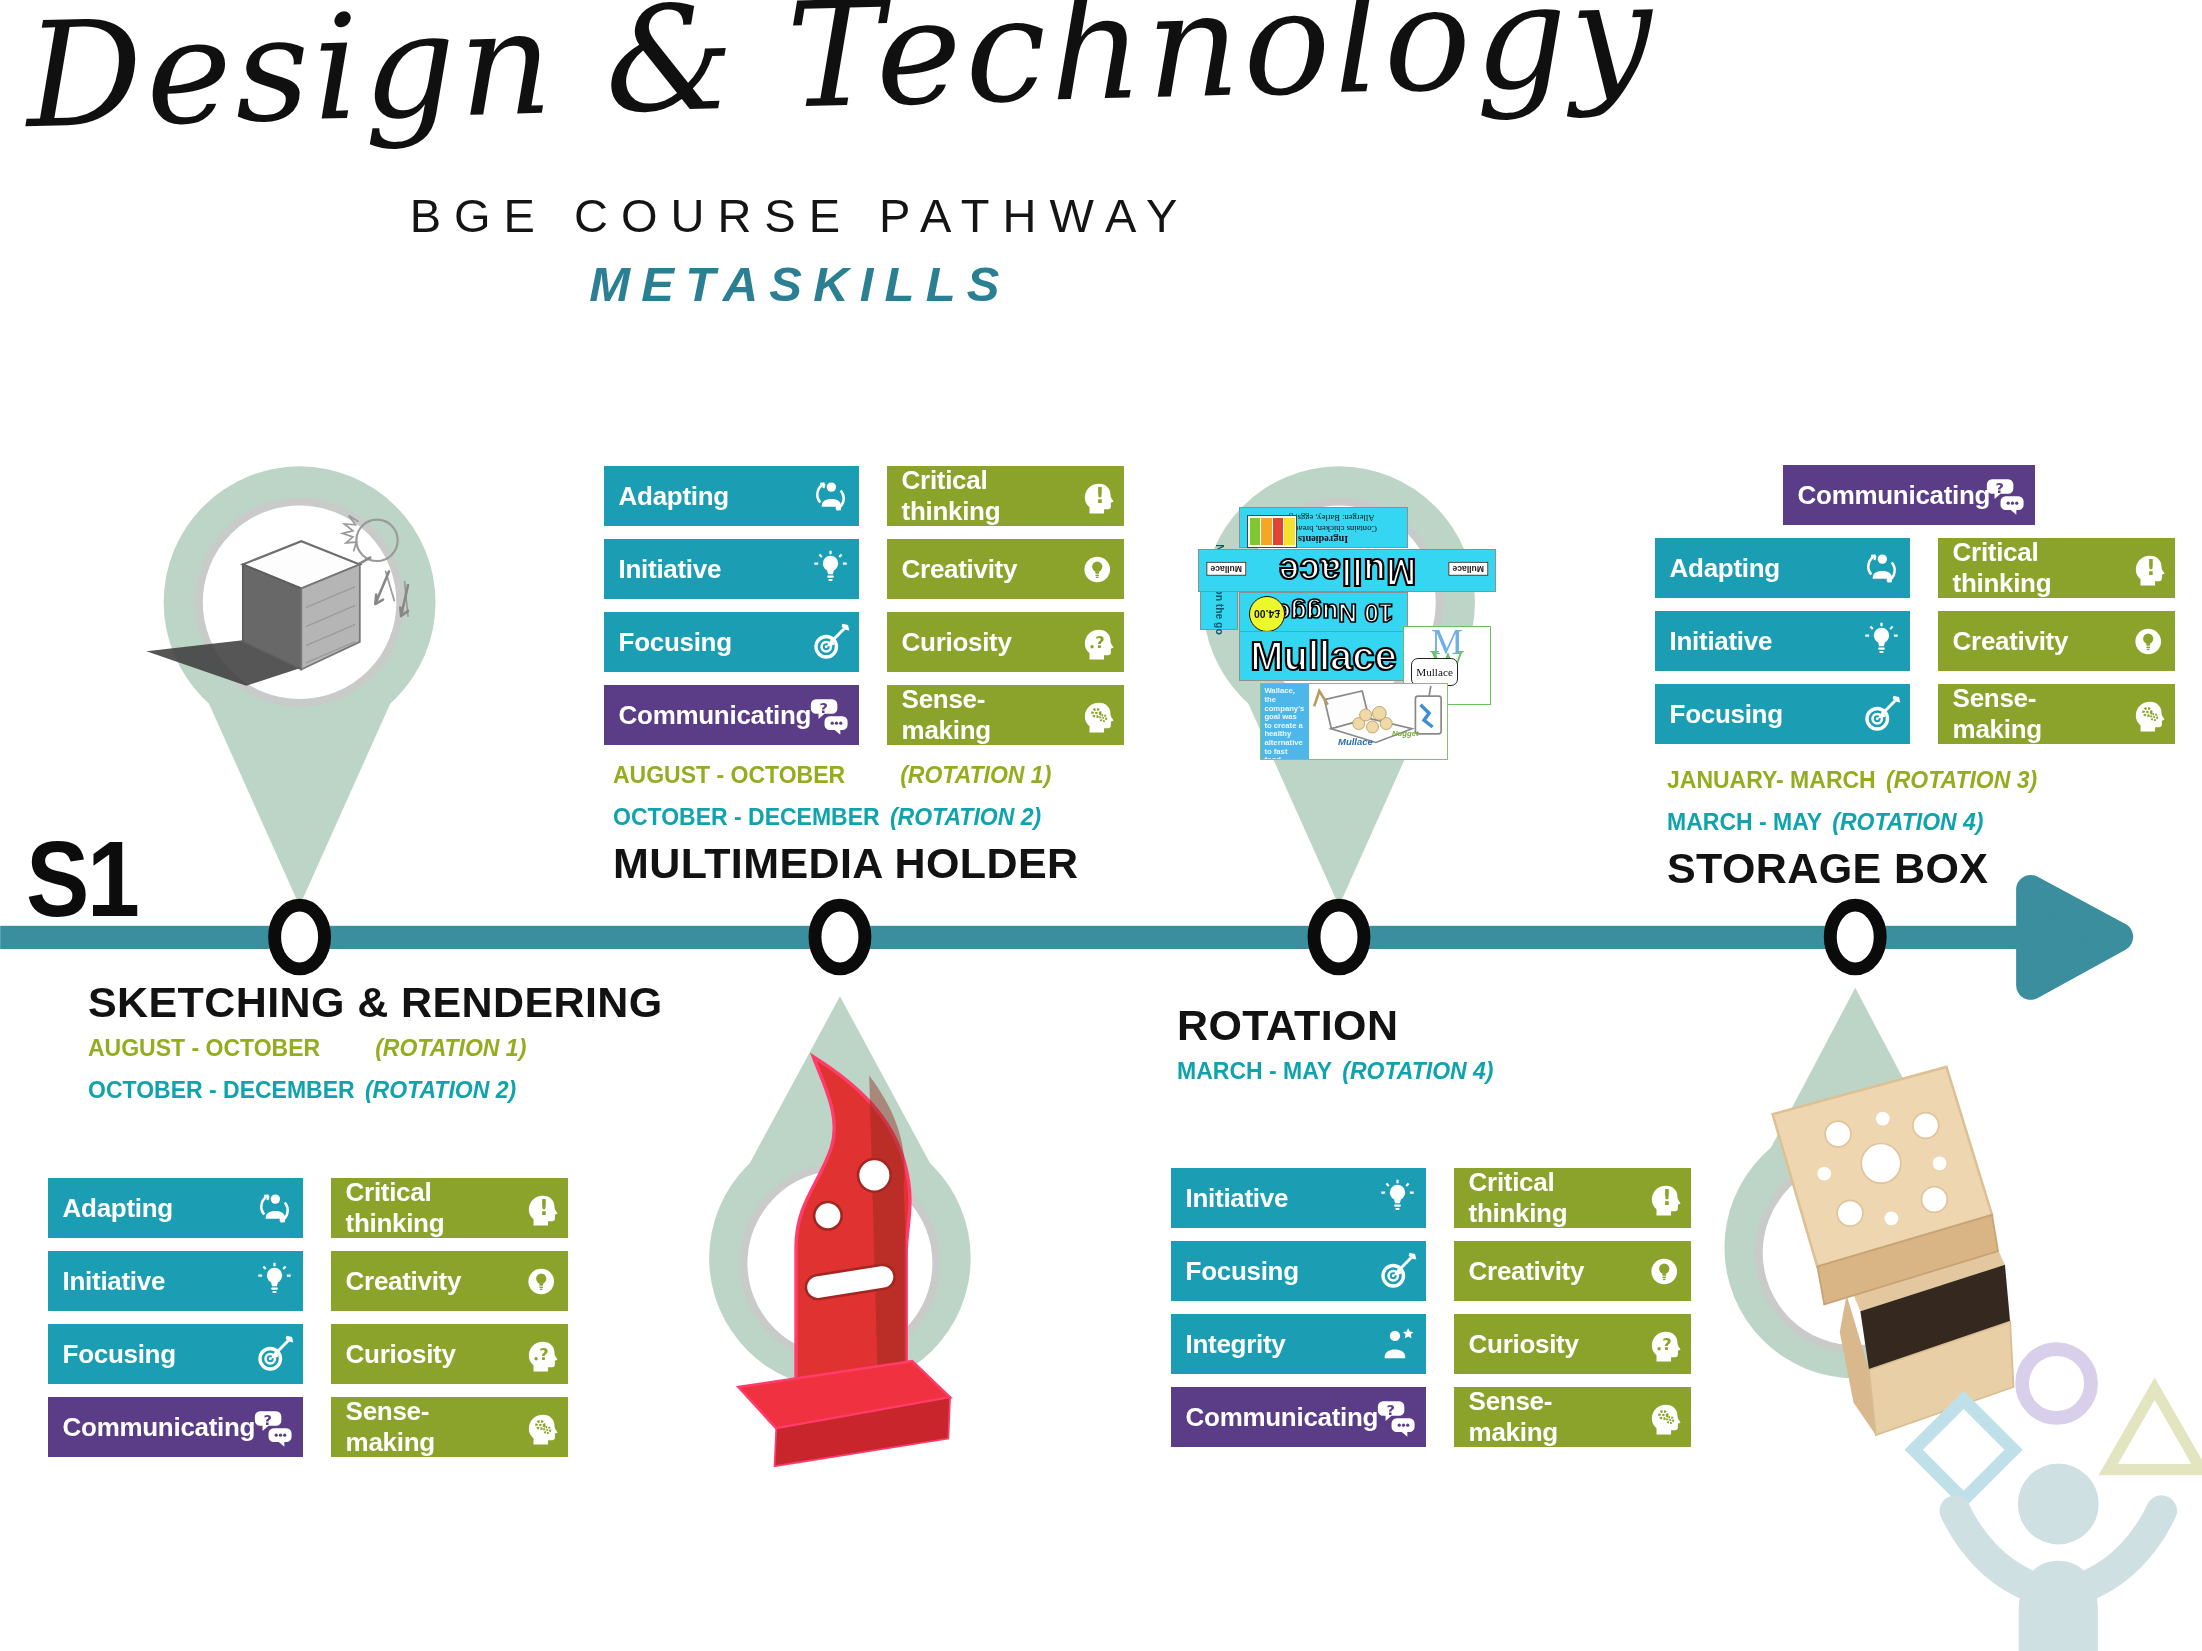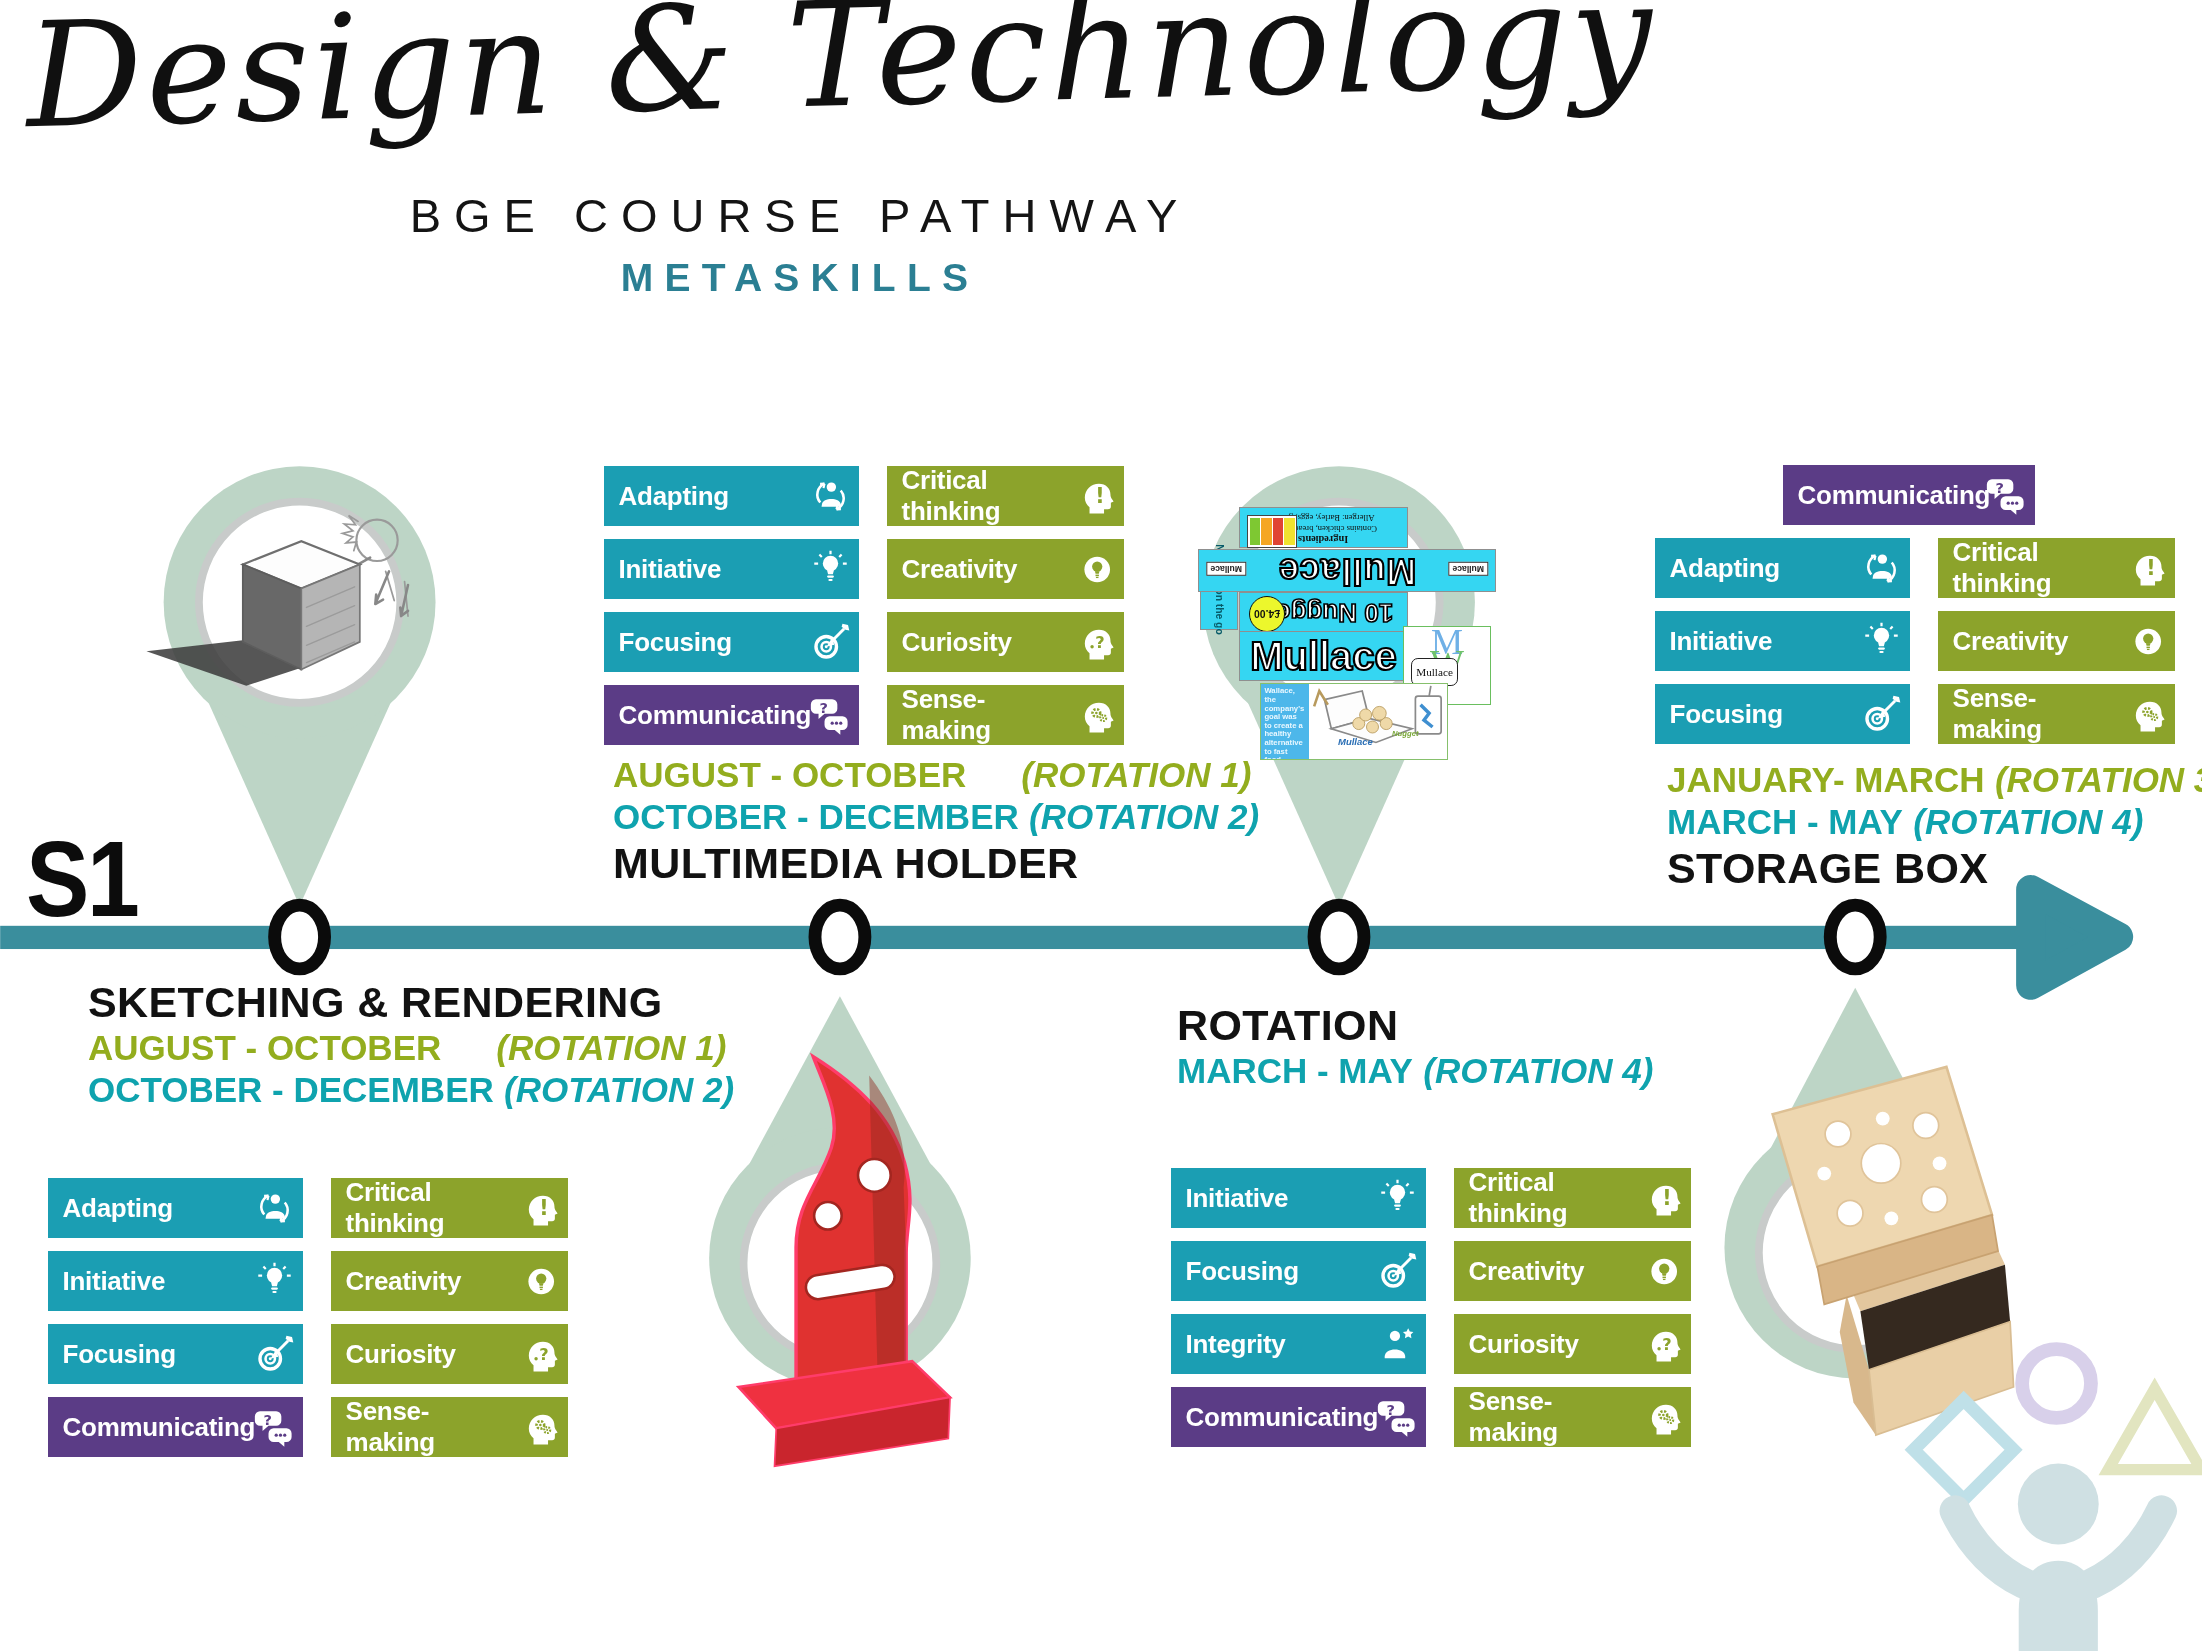--- a/index.html
+++ b/index.html
@@ -7,27 +7,27 @@
           font-family:"Liberation Sans",sans-serif;}
   #art{position:absolute;left:0;top:0;z-index:1;}
   .txt-layer{position:absolute;left:0;top:0;width:100%;height:100%;z-index:2;}
 
   .script-title{position:absolute;left:26px;top:-26px;width:1325px;text-align:center;
       font-family:"DejaVu Serif",serif;font-style:italic;font-weight:500;font-size:145px;
       color:#101010;letter-spacing:3.4px;transform:rotate(-1.5deg);white-space:nowrap;}
   .subtitle{position:absolute;left:361px;top:188px;width:878px;text-align:center;
       font-weight:400;font-size:47px;letter-spacing:13px;color:#141414;white-space:nowrap;}
   .tagline{position:absolute;left:361px;top:256px;width:878px;text-align:center;
-      font-weight:800;font-size:39px;letter-spacing:11.2px;color:#2b7f93;white-space:nowrap;}
+      font-weight:800;font-style:italic;font-size:49px;letter-spacing:11.2px;color:#2b7f93;white-space:nowrap;}
   .stage{position:absolute;left:26px;top:816px;font-size:108px;font-weight:900;color:#0c0c0c;
       transform:scaleX(.88);transform-origin:left top;letter-spacing:-2.6px;}
 
   .text-block{position:absolute;white-space:nowrap;}
   .sec-title{font-weight:800;font-size:43px;color:#121212;letter-spacing:0.4px;line-height:50px;}
-  .date-line{font-weight:800;font-size:35px;line-height:42px;}
+  .date-line{font-weight:800;font-size:23px;line-height:42px;}
   .date-line .rot{font-style:italic;margin-left:10.3px;}
   .date-line .rot.gap{margin-left:55px;}
   .dl-green{color:var(--dgreen);}
   .dl-teal{color:var(--dteal);}
 
   .badge-group{position:absolute;}
   .bgrid{display:grid;grid-template-columns:255px 253px;column-gap:12px;row-gap:13px;}
   .badge{position:relative;height:60px;display:flex;align-items:center;box-sizing:border-box;
       padding-left:14.6px;padding-right:52px;color:#fff;font-weight:700;font-size:26px;letter-spacing:-0.3px;}
   .badge.teal{background:var(--teal);}

